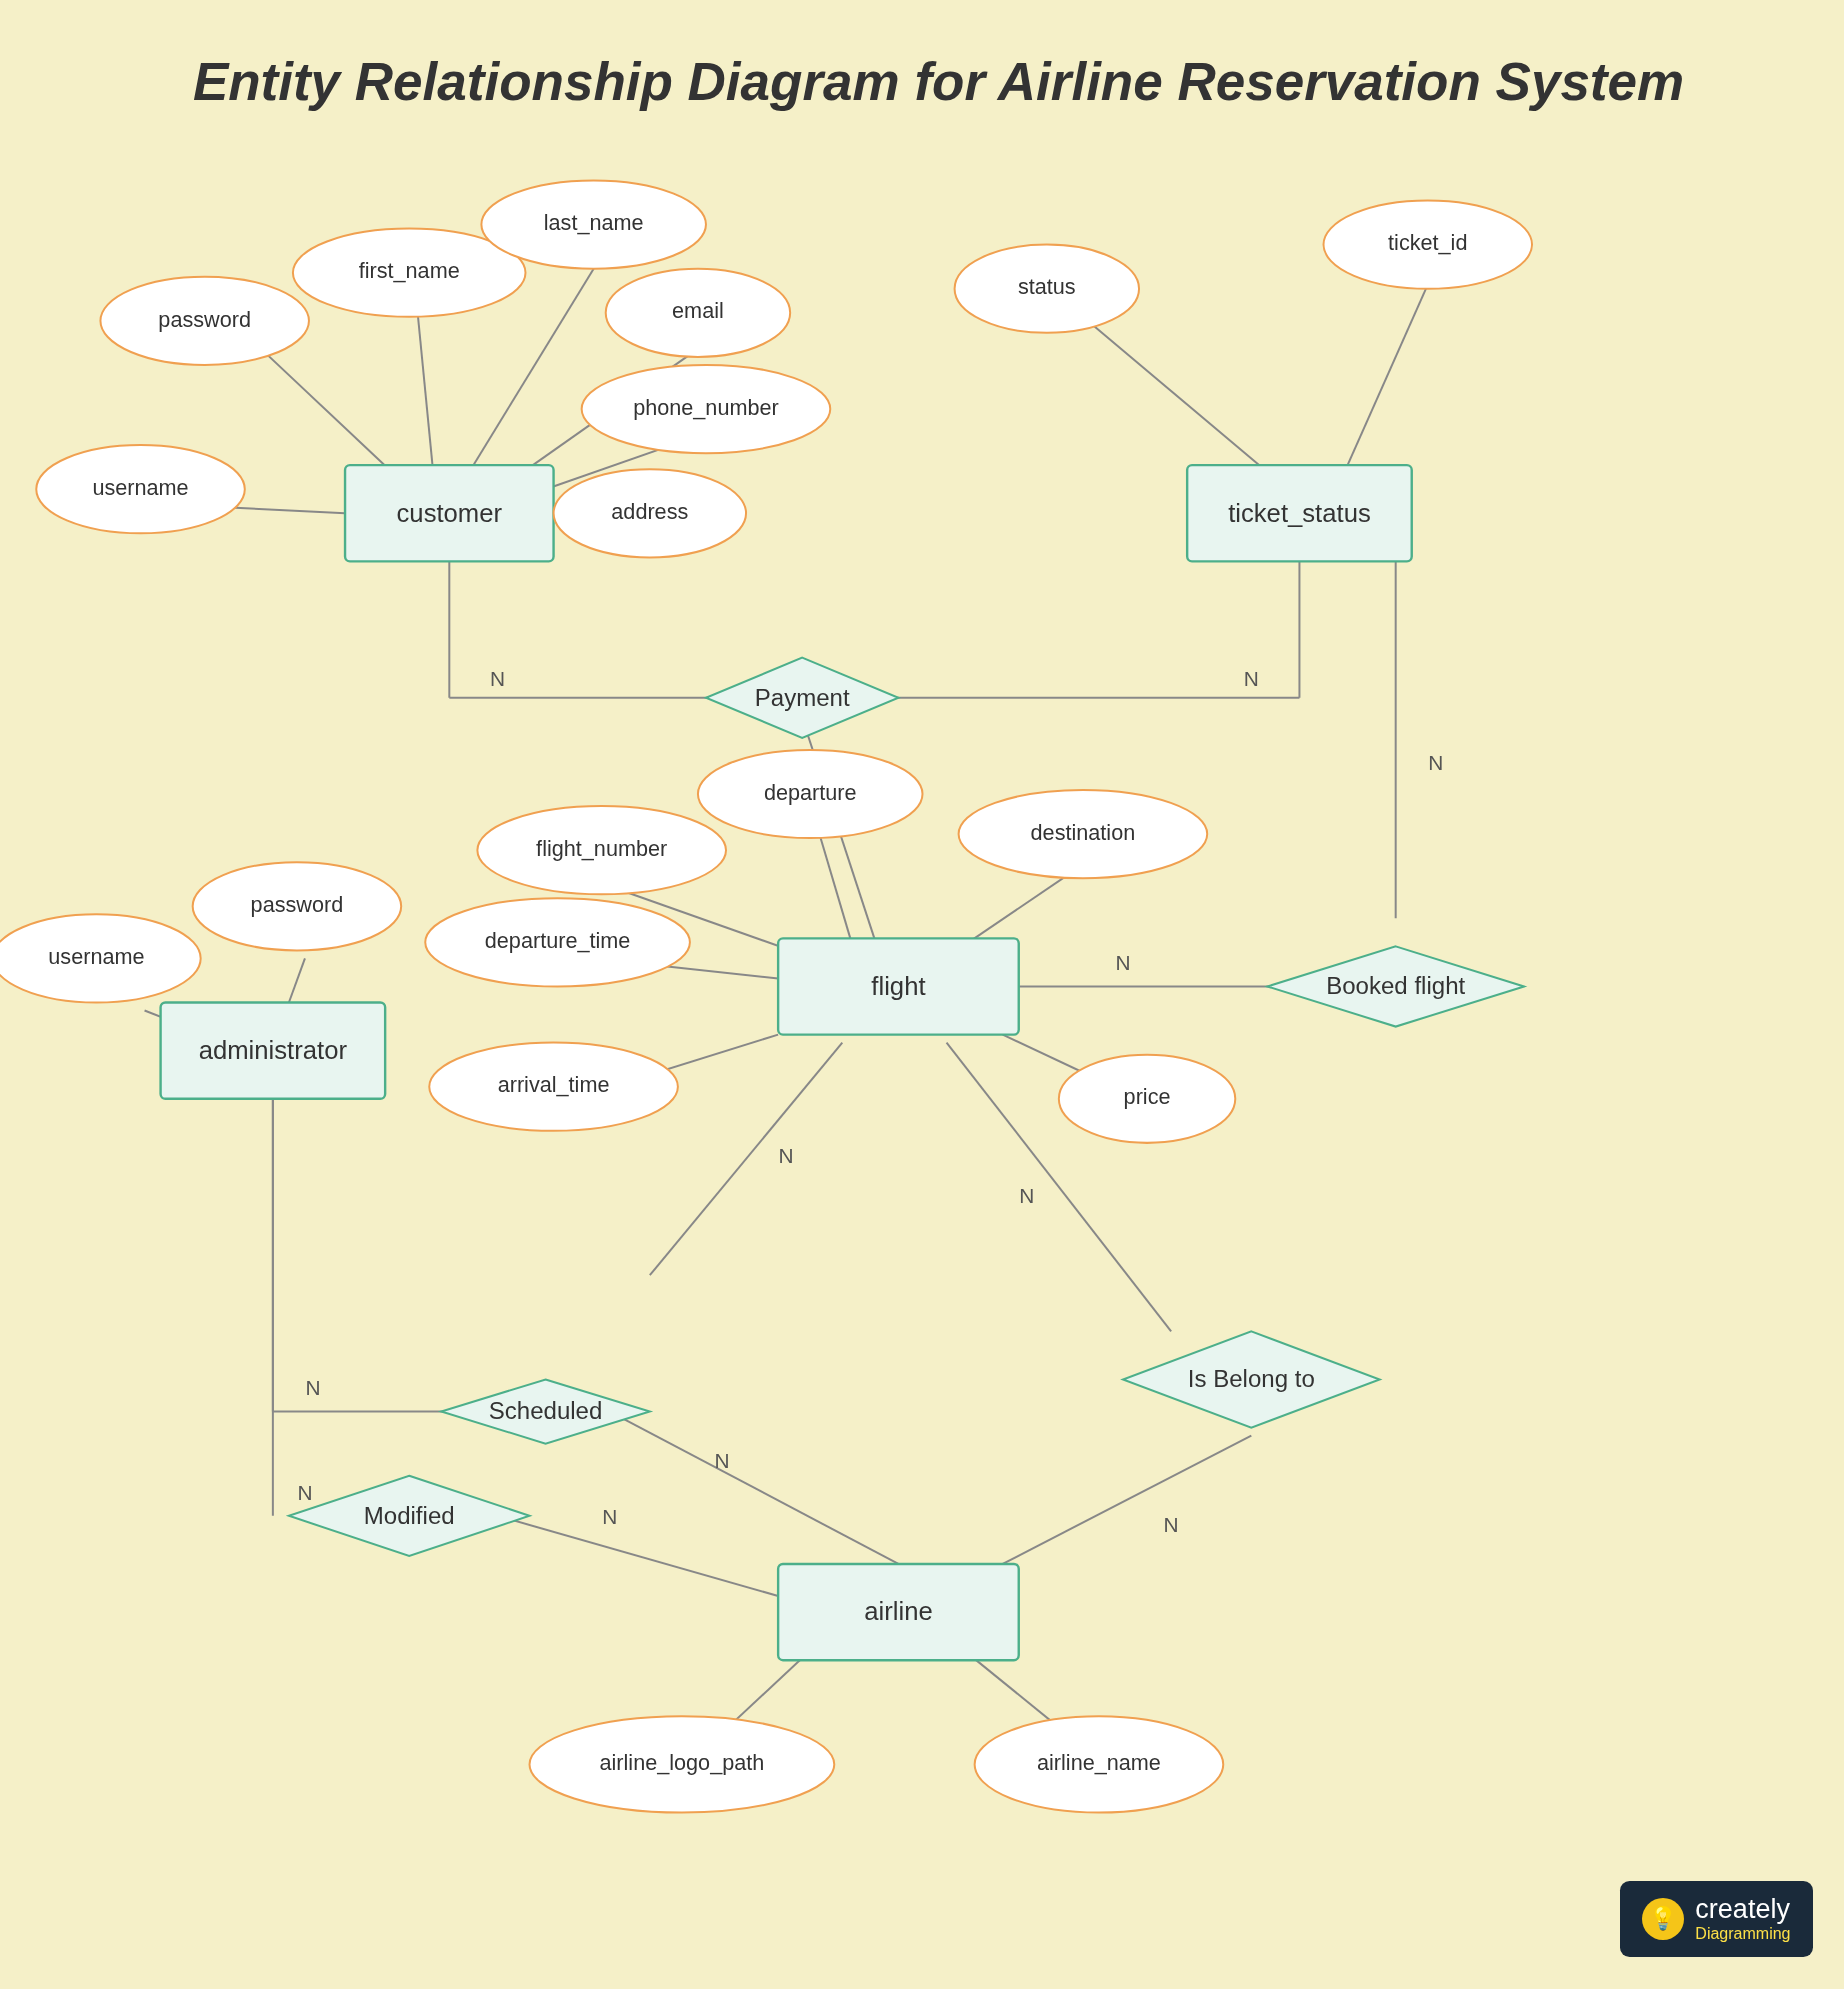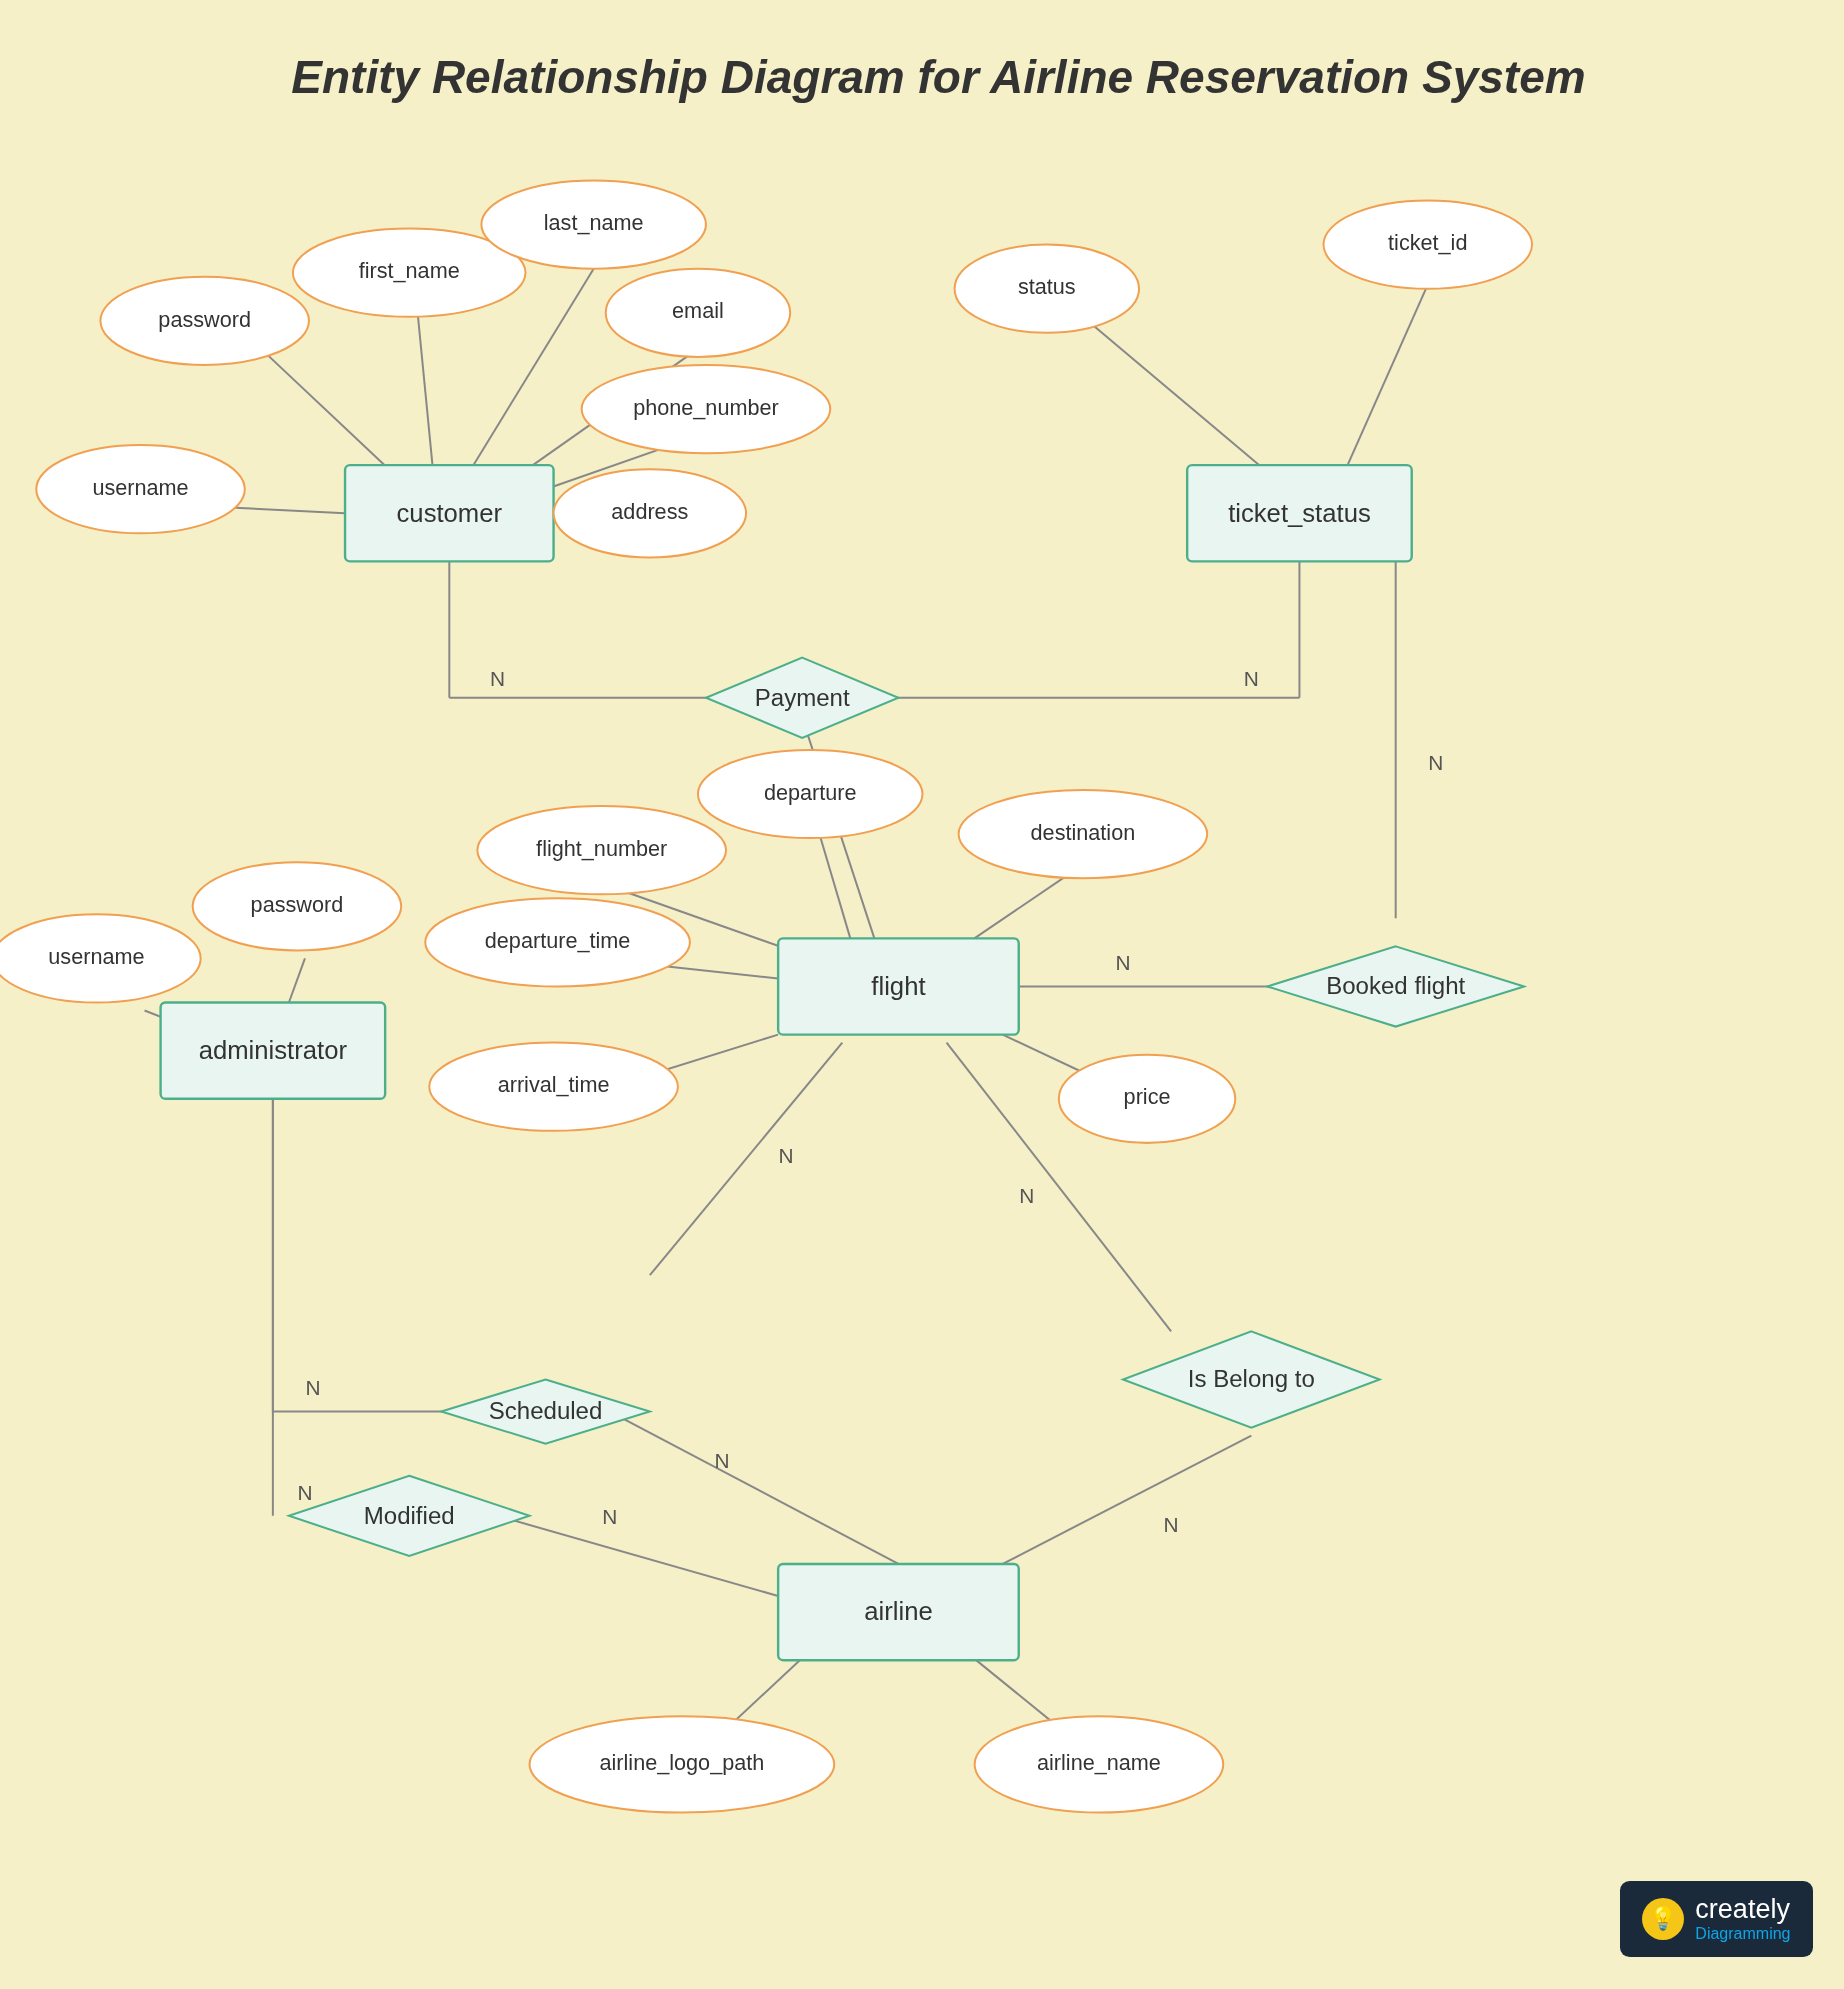--- a/index.html
+++ b/index.html
@@ -13,21 +13,21 @@
     }
     .page {
       width: 1845px;
       height: 1989px;
       background: #f5f0c8;
       position: relative;
     }
     .title {
       text-align: center;
       padding: 48px 76px 24px;
-      font-size: 46px;
+      font-size: 53px;
       font-style: italic;
       font-weight: 600;
       color: #333;
       line-height: 1.3;
       margin-left: 32px;
     }
     svg {
       position: absolute;
       top: 0;
       left: 0;
@@ -101,21 +101,21 @@
       justify-content: center;
       font-size: 22.5px;
     }
     .brand-text {
       color: white;
       font-size: 27px;
       font-weight: normal;
       line-height: 1.1;
     }
     .brand-sub {
-      color: #0ea5e9;
+      color: #fde047;
       font-size: 16px;
     }
   </style>
 </head>
 <body>
 
 <div class="page">
   <div class="title">Entity Relationship Diagram for Airline Reservation System</div>
 
   <svg viewBox="0 0 2300 2480" xmlns="http://www.w3.org/2000/svg">

